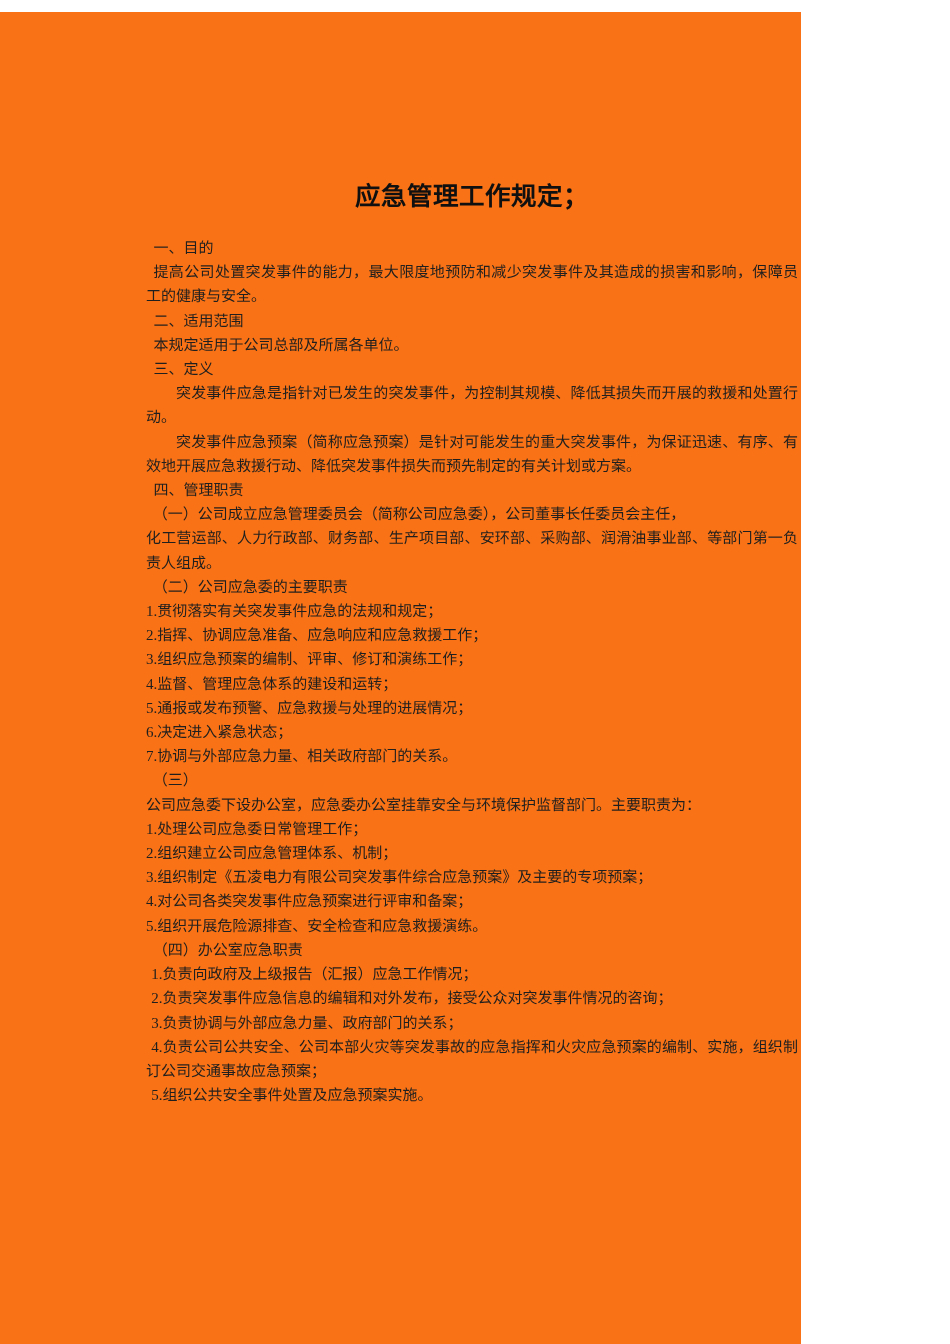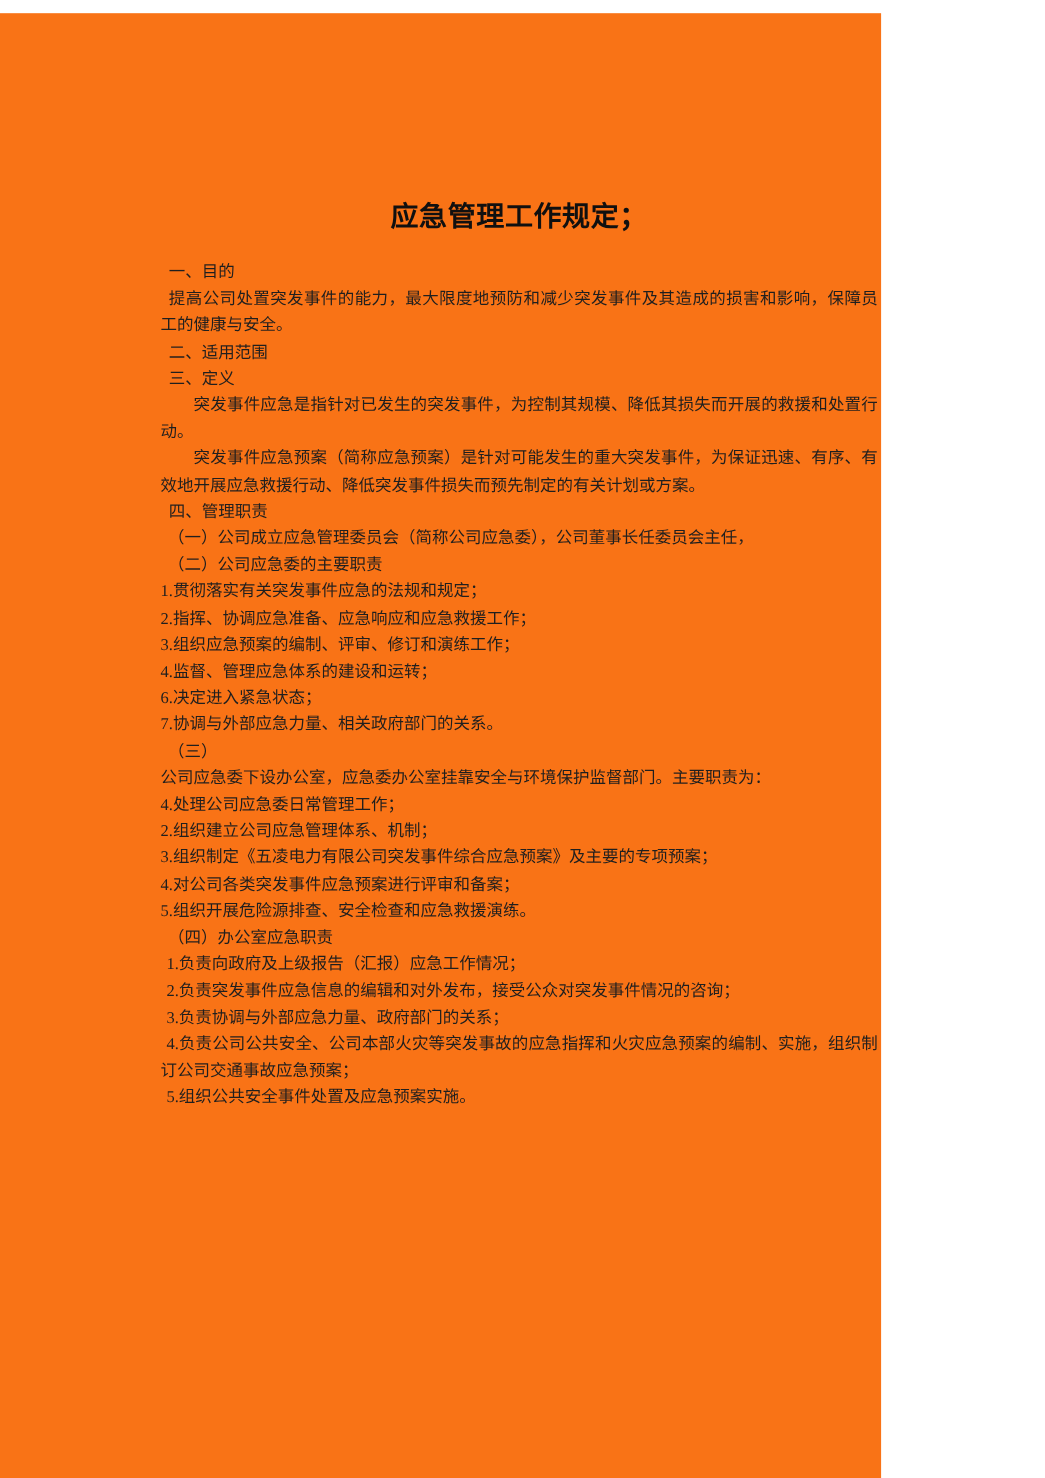--- a/index.html
+++ b/index.html
@@ -96,40 +96,43 @@
   <div class="doc-body">
 
     <h1 class="doc-title">应急管理工作规定；</h1>
 
     <div class="content">
 
       <p class="heading">一、目的</p>
       <p class="block lead-small">提高公司处置突发事件的能力，最大限度地预防和减少突发事件及其造成的损害和影响，保障员工的健康与安全。</p>
 
       <p class="heading">二、适用范围</p>
+      <p class="block lead-small">本规定适用于公司总部及所属各单位。</p>
 
       <p class="heading">三、定义</p>
       <p class="block lead">突发事件应急是指针对已发生的突发事件，为控制其规模、降低其损失而开展的救援和处置行动。</p>
       <p class="block lead">突发事件应急预案（简称应急预案）是针对可能发生的重大突发事件，为保证迅速、有序、有效地开展应急救援行动、降低突发事件损失而预先制定的有关计划或方案。</p>
 
       <p class="heading">四、管理职责</p>
 
       <p class="subheading">（一）公司成立应急管理委员会（简称公司应急委），公司董事长任委员会主任，</p>
+      <p class="block">化工营运部、人力行政部、财务部、生产项目部、安环部、采购部、润滑油事业部、等部门第一负责人组成。</p>
 
       <p class="subheading">（二）公司应急委的主要职责</p>
       <p class="item">1.贯彻落实有关突发事件应急的法规和规定；</p>
       <p class="item">2.指挥、协调应急准备、应急响应和应急救援工作；</p>
       <p class="item">3.组织应急预案的编制、评审、修订和演练工作；</p>
       <p class="item">4.监督、管理应急体系的建设和运转；</p>
+      <p class="item">5.通报或发布预警、应急救援与处理的进展情况；</p>
       <p class="item">6.决定进入紧急状态；</p>
       <p class="item">7.协调与外部应急力量、相关政府部门的关系。</p>
 
       <p class="subheading">（三）</p>
       <p class="flush">公司应急委下设办公室，应急委办公室挂靠安全与环境保护监督部门。主要职责为：</p>
-      <p class="item">4.处理公司应急委日常管理工作；</p>
+      <p class="item">1.处理公司应急委日常管理工作；</p>
       <p class="item">2.组织建立公司应急管理体系、机制；</p>
       <p class="item">3.组织制定《五凌电力有限公司突发事件综合应急预案》及主要的专项预案；</p>
       <p class="item">4.对公司各类突发事件应急预案进行评审和备案；</p>
       <p class="item">5.组织开展危险源排查、安全检查和应急救援演练。</p>
 
       <p class="subheading">（四）办公室应急职责</p>
       <p class="item-indent">1.负责向政府及上级报告（汇报）应急工作情况；</p>
       <p class="item-indent">2.负责突发事件应急信息的编辑和对外发布，接受公众对突发事件情况的咨询；</p>
       <p class="item-indent">3.负责协调与外部应急力量、政府部门的关系；</p>
       <p class="item-indent">4.负责公司公共安全、公司本部火灾等突发事故的应急指挥和火灾应急预案的编制、实施，组织制订公司交通事故应急预案；</p>

